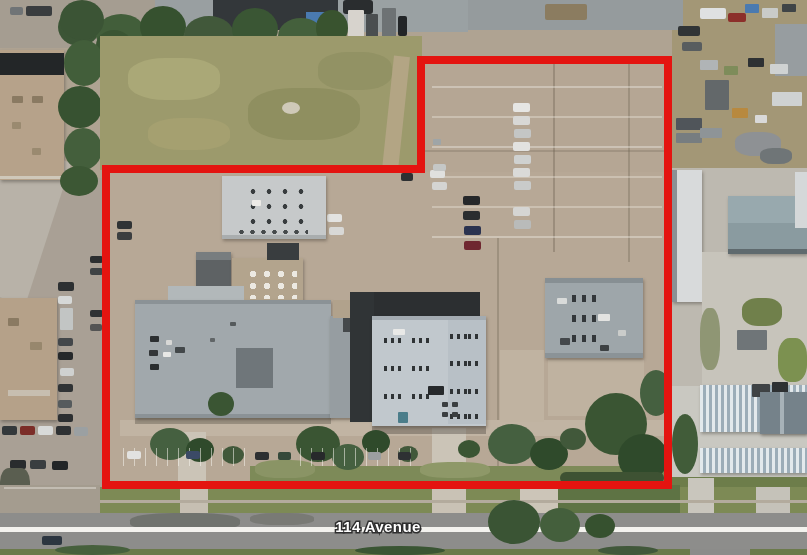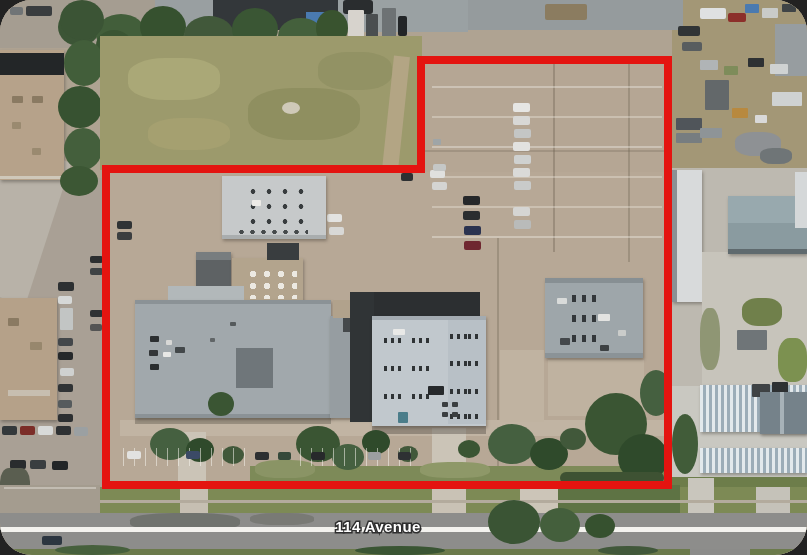--- a/index.html
+++ b/index.html
@@ -1,18 +1,18 @@
 <!DOCTYPE html>
 <html><head>
 <meta charset="utf-8">
 <style>
   html,body{margin:0;padding:0;background:#222;}
   #scene{
     position:relative;width:807px;height:555px;overflow:hidden;
-    background:#afa392;font-family:"Liberation Sans",sans-serif;border-radius:32px;
+    background:#afa392;font-family:"Liberation Sans",sans-serif;
   }
   .feature{position:absolute;}
   .bld{box-shadow:1px 2px 3px rgba(40,35,28,0.35);}
   .ribbed{background:repeating-linear-gradient(90deg,#e3e9ec 0 3px,#9cadb8 3px 6px);}
   .dotgrid{background-image:radial-gradient(circle,#383c3e 2.2px,rgba(0,0,0,0) 2.6px);background-size:16px 15px;background-position:2px 2px;}
   .dotrow{background-image:radial-gradient(circle,#45494b 2px,rgba(0,0,0,0) 2.4px);background-size:11px 8px;}
   .skylights{background-image:radial-gradient(circle,#ece9e2 3px,rgba(0,0,0,0) 3.5px);background-size:14px 12px;background-position:3px 3px;}
   .dashes{background-image:repeating-linear-gradient(90deg,#2f3335 0 3px,rgba(0,0,0,0) 3px 7px);}
   .dashes2{background-image:repeating-linear-gradient(90deg,#33373a 0 4px,rgba(0,0,0,0) 4px 10px);}
   .stalls{background-image:repeating-linear-gradient(90deg,rgba(245,243,236,0.55) 0 1px,rgba(0,0,0,0) 1px 11px);}

